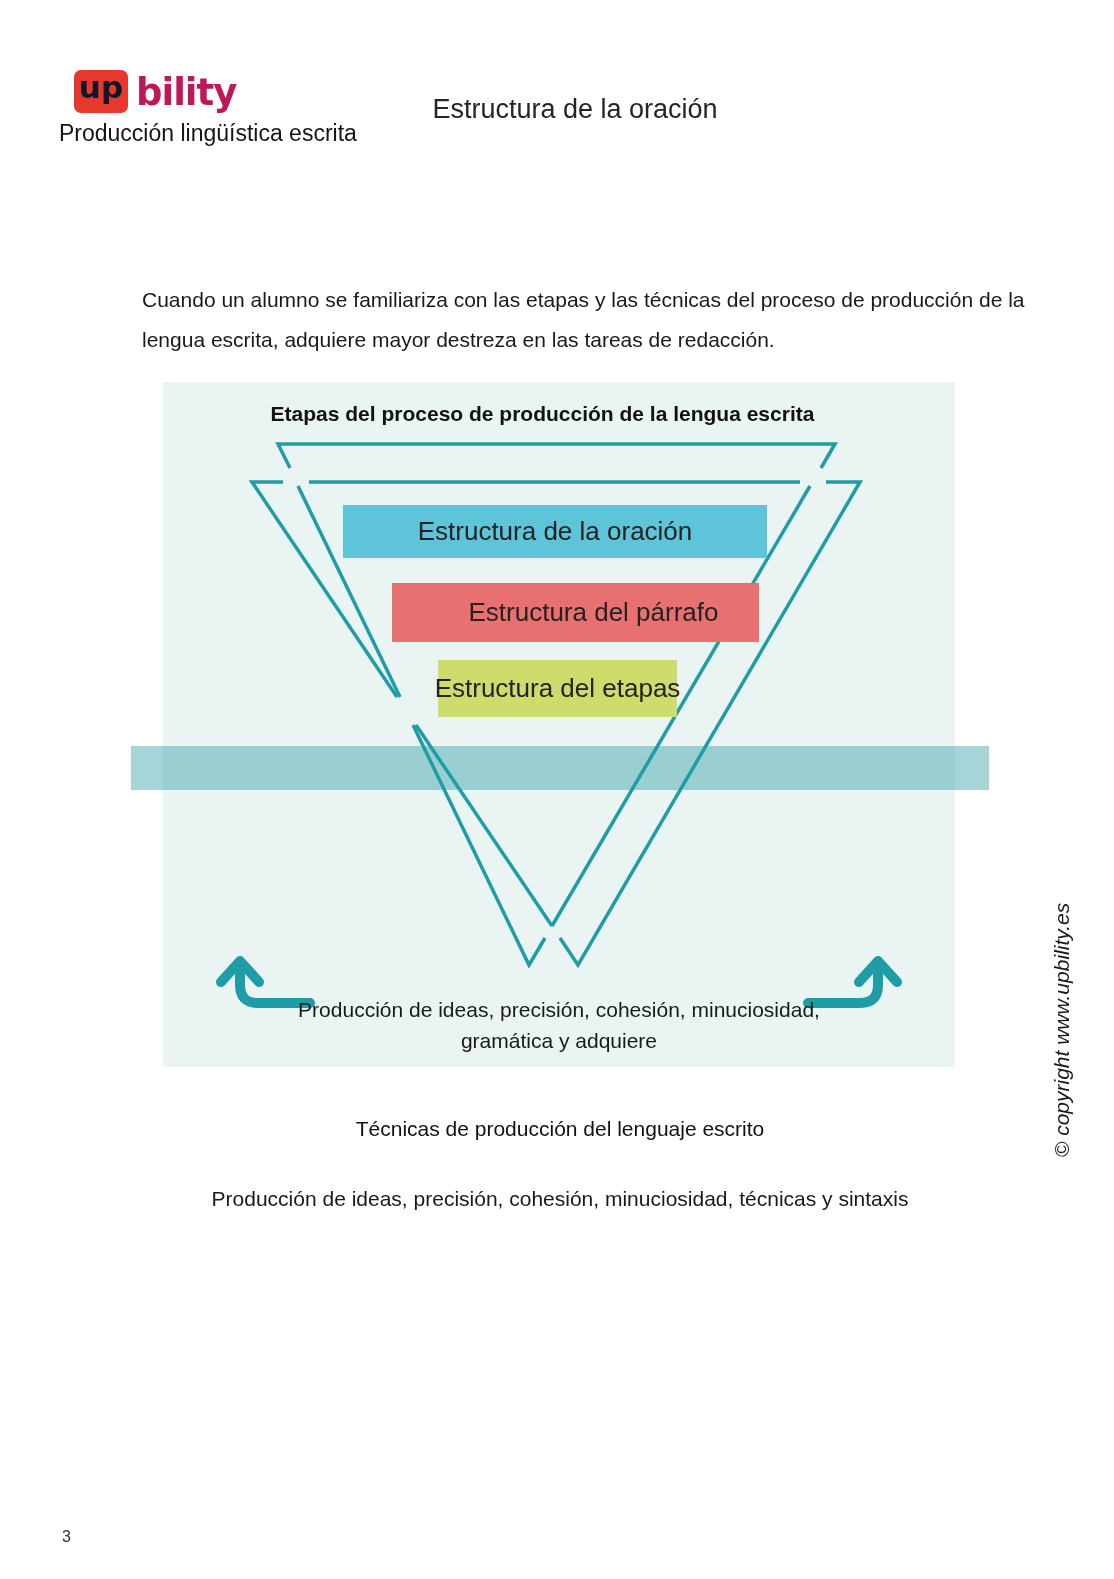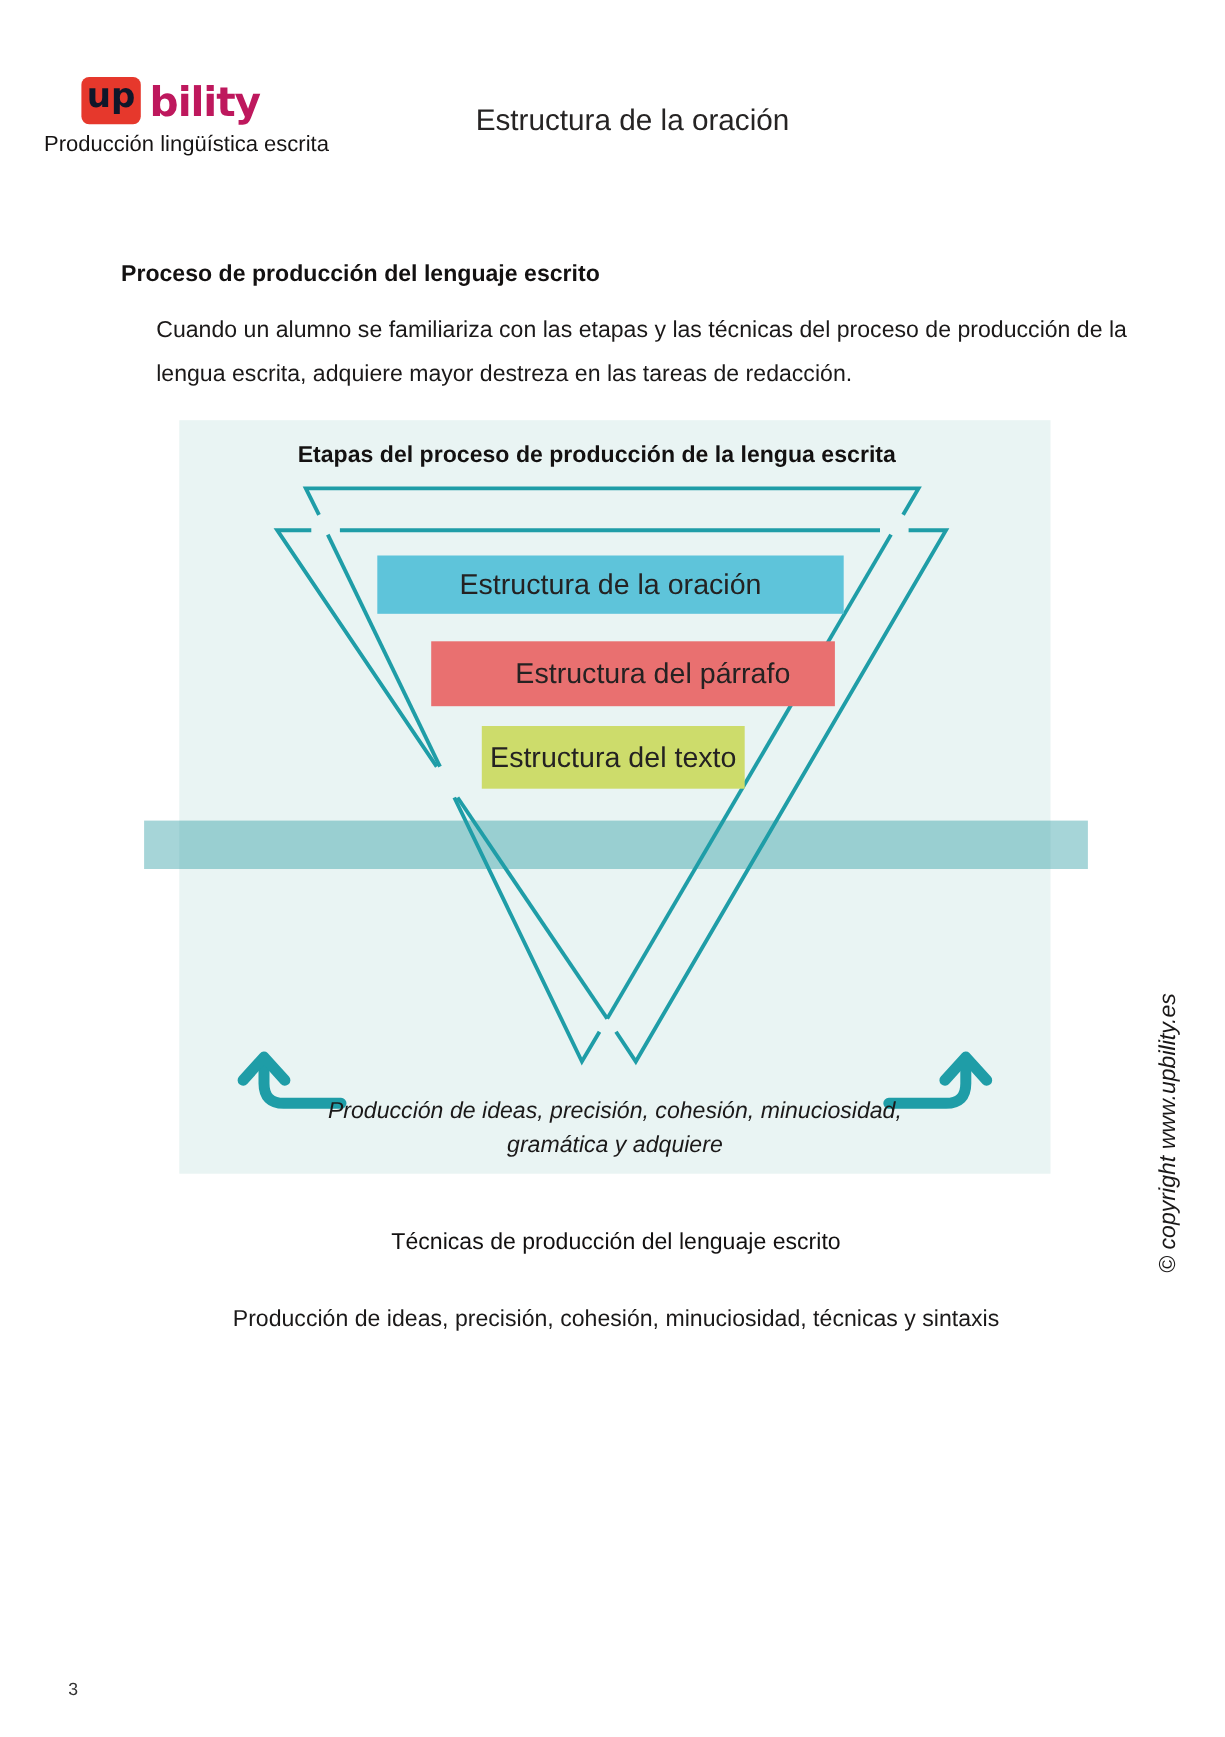--- a/index.html
+++ b/index.html
@@ -8,40 +8,40 @@
     font-family:"Liberation Sans", sans-serif; color:#1f1d1d; overflow:hidden;
   }
   
   .logo-row{position:absolute; left:74px; top:70px; display:flex; align-items:flex-end;
     font-family:"DejaVu Sans", sans-serif; font-weight:bold;}
   .logo-box{width:54px; height:43px; background:#e6382c; border-radius:7px;
     display:flex; align-items:center; justify-content:center;
     color:#0f172a; font-size:31px; line-height:1; padding-bottom:9px; box-sizing:border-box;}
   .logo-rest{font-size:37px; color:#be185d; line-height:1; margin-left:8px; letter-spacing:-1px;
     padding-bottom:2px;}
-  .logo-subtitle{position:absolute; left:40px; top:120px; font-size:20px; color:#161414;}
+  .logo-subtitle{position:absolute; left:59px; top:120px; font-size:23px; color:#161414;}
   .doc-title{position:absolute; left:575px; top:94px; transform:translateX(-50%);
     font-size:27px; color:#262424; white-space:nowrap;}
   
   .intro-heading{position:absolute; left:110px; top:237px; font-size:21px; font-weight:bold; color:#131111;}
   .intro-body{position:absolute; left:110px; top:280px; width:905px; font-size:21px;
     line-height:40px; color:#1b1919;margin-left:32px;}
   
   .diagram-box{position:absolute; left:163px; top:382px; width:792px; height:685px; z-index:0;}
   .diagram-title{position:absolute; left:163px; top:402px; width:759px; text-align:center;
     font-size:21px; font-weight:bold; color:#131111; z-index:4;}
   .band{position:absolute; left:131px; top:746px; width:858px; height:44px; z-index:1;}
   .funnel-svg{position:absolute; left:0; top:0; z-index:2; pointer-events:none;}
   .level-bar{position:absolute; z-index:3; display:flex; align-items:center; justify-content:center;
     font-size:26px; color:#242222; white-space:nowrap;}
   .level-0{left:343px; top:505px; width:424px; height:53px;}
   .level-1{left:392px; top:583px; width:331px; height:59px;padding-left:36px;}
   .level-2{left:438px; top:660px; width:239px; height:57px;}
   .funnel-caption{position:absolute; left:163px; top:994px; width:792px; z-index:3;
-    text-align:center; font-size:21px; line-height:31px; color:#1b1919;font-style:italic;}
+    text-align:center; font-size:21px; line-height:31px; color:#1b1919;}
   
   .tech-heading{position:absolute; left:110px; top:1117px; width:900px; text-align:center;
     font-size:21px; font-weight:normal; color:#131111;}
   .tech-body{position:absolute; left:110px; top:1187px; width:900px; text-align:center;
     font-size:21px; color:#1b1919;}
   
   .copyright{position:absolute; left:1062px; top:1030px; transform:translate(-50%,-50%) rotate(-90deg);
     white-space:nowrap; font-size:21px; font-style:italic; color:#1a1818;}
   .page-number{position:absolute; left:62px; top:1528px; font-size:16px; color:#333;}
 </style>
@@ -52,21 +52,20 @@
 
   <div class="logo-row">
     <div class="logo-box">
       <span>up</span>
     </div>
     <div class="logo-rest">bility</div>
   </div>
   <div class="logo-subtitle">Producción lingüística escrita</div>
   <div class="doc-title">Estructura de la oración</div>
 
-  <div class="intro-heading">Proceso de producción del lenguaje escrito</div>
   <div class="intro-body">Cuando un alumno se familiariza con las etapas y las técnicas del proceso de producción de la lengua escrita, adquiere mayor destreza en las tareas de redacción.</div>
 
   <div class="diagram-box" style="background: rgb(233, 244, 243);"></div>
   <div class="band" style="background: rgba(42, 154, 162, 0.42);"></div>
 
   <svg class="funnel-svg" width="1114" height="1579" viewBox="0 0 1114 1579">
 
     <g fill="none" stroke-width="3.5">
       <polyline points="290,468 278,444 835,444 821,468" stroke="#1f9da7"></polyline>
       <polyline points="298,486 400,697" stroke="#1f9da7"></polyline>
@@ -91,21 +90,21 @@
 
   <div class="diagram-title">Etapas del proceso de producción de la lengua escrita</div>
 
   <div class="level-bar level-0" style="background: rgb(94, 196, 218);">
     <span>Estructura de la oración</span>
   </div>
   <div class="level-bar level-1" style="background: rgb(233, 112, 112);">
     <span>Estructura del párrafo</span>
   </div>
   <div class="level-bar level-2" style="background: rgb(205, 220, 107);">
-    <span>Estructura del texto</span>
+    <span>Estructura del etapas</span>
   </div>
 
   <div class="funnel-caption">
     <div>Producción de ideas, precisión, cohesión, minuciosidad,</div>
     <div>gramática y adquiere</div>
   </div>
 
   <div class="tech-heading">Técnicas de producción del lenguaje escrito</div>
   <div class="tech-body">Producción de ideas, precisión, cohesión, minuciosidad, técnicas y sintaxis</div>
 

